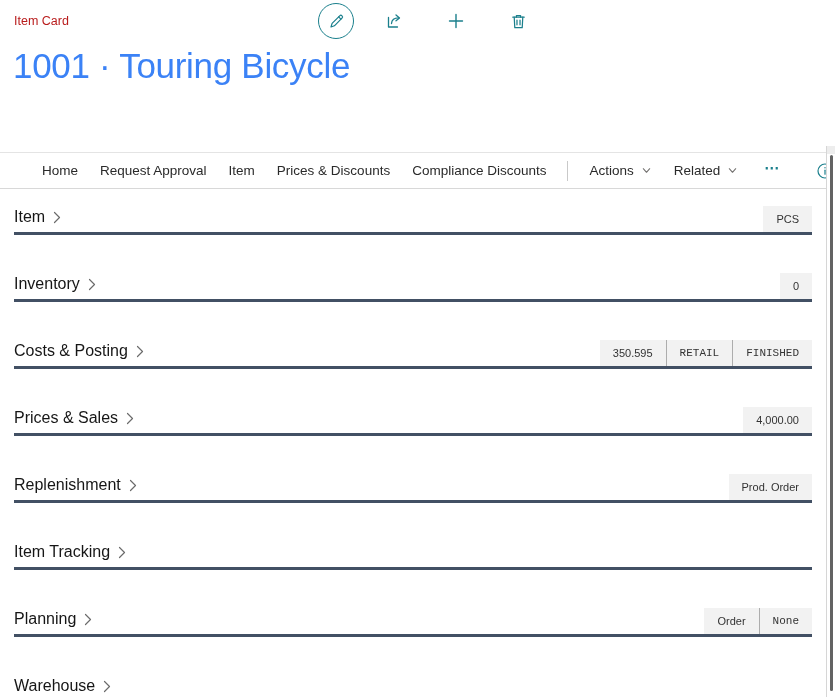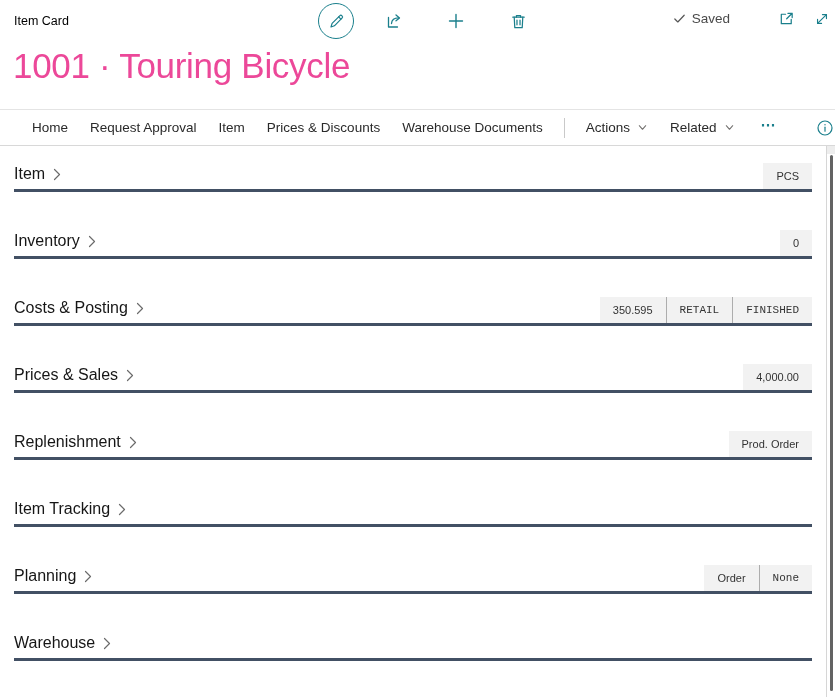--- a/index.html
+++ b/index.html
@@ -11,38 +11,38 @@
   *{margin:0;padding:0;box-sizing:border-box;}
   html,body{width:835px;height:697px;}
   body{
     font-family:"Liberation Sans","DejaVu Sans",sans-serif;
     background:#ffffff;color:#2a2a2a;overflow:hidden;position:relative;
   }
   .app{position:absolute;inset:0;background:#fff;}
 
   
   header{height:109px;position:relative;}
-  .caption{position:absolute;left:14px;top:14px;font-size:12.5px;color:#000000;}
+  .caption{position:absolute;left:14px;top:14px;font-size:12.5px;color:#b91c1c;}
   .action-cluster{position:absolute;left:318px;top:3px;display:flex;align-items:center;}
   .icon-btn{background:none;border:none;cursor:pointer;display:flex;align-items:center;justify-content:center;padding:0;}
   .edit-circle{width:36px;height:36px;border:1px solid var(--accent);border-radius:50%;margin-right:30px;}
   .small-ic{width:20px;height:20px;margin-right:42px;}
   .small-ic:last-child{margin-right:0;}
   .right-cluster{position:absolute;right:5px;top:10px;display:flex;align-items:center;}
   .saved{display:flex;align-items:center;gap:5px;font-size:13.5px;color:#4a4a4a;margin-right:30px;}
   .win-ic{width:17px;height:17px;margin-left:18px;}
   h1{
     position:absolute;left:13px;top:46px;
-    font-size:35px;font-weight:300;color:#ec4899;letter-spacing:-0.3px;white-space:nowrap;
+    font-size:35px;font-weight:300;color:#3b82f6;letter-spacing:-0.3px;white-space:nowrap;
   }
 
   
   nav{
     height:37px;border-top:1px solid #e4e4e4;border-bottom:1px solid #d8d8d8;
-    display:flex;align-items:center;padding-left:32px;font-size:13.5px;color:#2a2a2a;
+    display:flex;align-items:center;padding-left:42px;font-size:13.5px;color:#2a2a2a;margin-top:43px;
   }
   .menu-items,.menu-dropdowns{display:flex;align-items:center;gap:22px;}
   .menu-item,.menu-dropdown{cursor:pointer;white-space:nowrap;display:flex;align-items:center;gap:7px;}
   .menu-divider{width:1px;height:20px;background:#c9c9c9;margin:0 21px;}
   .menu-dropdowns{margin-right:24px;text-align:right;}
   .more-btn{color:var(--accent);font-size:15px;letter-spacing:2px;font-weight:bold;border:none;background:none;cursor:pointer;line-height:10px;padding:0 2px 6px 2px;}
   .info-btn{margin-left:auto;margin-right:1px;width:18px;height:18px;}
 
   
   main{padding:16px 23px 0 14px;}
@@ -104,58 +104,31 @@
           <svg width="19" height="19" viewBox="0 0 20 20" fill="none" stroke="var(--accent)" stroke-width="1.3" stroke-linecap="round" stroke-linejoin="round">
             <path d="M4 5.5h12"></path>
             <path d="M7.8 5.5V3.8h4.4v1.7"></path>
             <path d="M5.5 5.5l.6 11h7.8l.6-11"></path>
             <path d="M8.4 8.5v5M11.6 8.5v5"></path>
           </svg>
         </span>
       </button>
     </div>
 
-    <div class="right-cluster">
-      <span class="saved">
-        <span>
-          <svg width="15" height="15" viewBox="0 0 16 16" fill="none" stroke="#575757" stroke-width="1.3" stroke-linecap="round" stroke-linejoin="round">
-            <path d="M3 8.5l3.2 3.2L13 4.5"></path>
-          </svg>
-        </span>
-        <span>Saved</span>
-      </span>
-      <button class="icon-btn win-ic" title="Open in new window">
-        <span>
-          <svg width="17" height="17" viewBox="0 0 18 18" fill="none" stroke="var(--accent)" stroke-width="1.3" stroke-linecap="round" stroke-linejoin="round">
-            <path d="M8 4.5H3.5v10H14V10"></path>
-            <path d="M10.5 3.5H15V8M15 3.5l-5.8 5.8"></path>
-          </svg>
-        </span>
-      </button>
-      <button class="icon-btn win-ic" title="Expand">
-        <span>
-          <svg width="16" height="16" viewBox="0 0 18 18" fill="none" stroke="var(--accent)" stroke-width="1.3" stroke-linecap="round" stroke-linejoin="round">
-            <path d="M4 14L14 4"></path>
-            <path d="M9.5 4H14v4.5"></path>
-            <path d="M8.5 14H4V9.5"></path>
-          </svg>
-        </span>
-      </button>
-    </div>
 
     <h1>1001 · Touring Bicycle</h1>
   </header>
 
   <nav>
     <div class="menu-items">
         <span class="menu-item">Home</span>
         <span class="menu-item">Request Approval</span>
         <span class="menu-item">Item</span>
         <span class="menu-item">Prices &amp; Discounts</span>
-        <span class="menu-item">Warehouse Documents</span>
+        <span class="menu-item">Compliance Discounts</span>
       </div>
     <span class="menu-divider"></span>
     <div class="menu-dropdowns">
         <span class="menu-dropdown">
           <span>Actions</span>
           <span>
             <svg width="11" height="11" viewBox="0 0 12 12" fill="none" stroke="#6f6d6b" stroke-width="1.1" stroke-linecap="round" stroke-linejoin="round">
               <path d="M2.5 4l3.5 4 3.5-4"></path>
             </svg>
           </span>

